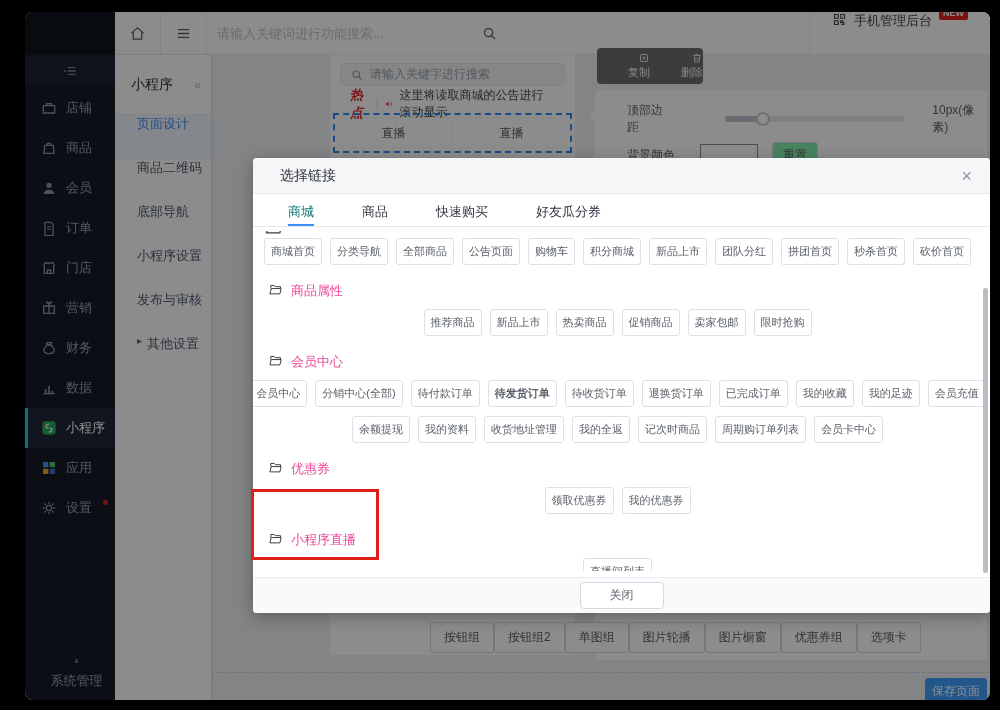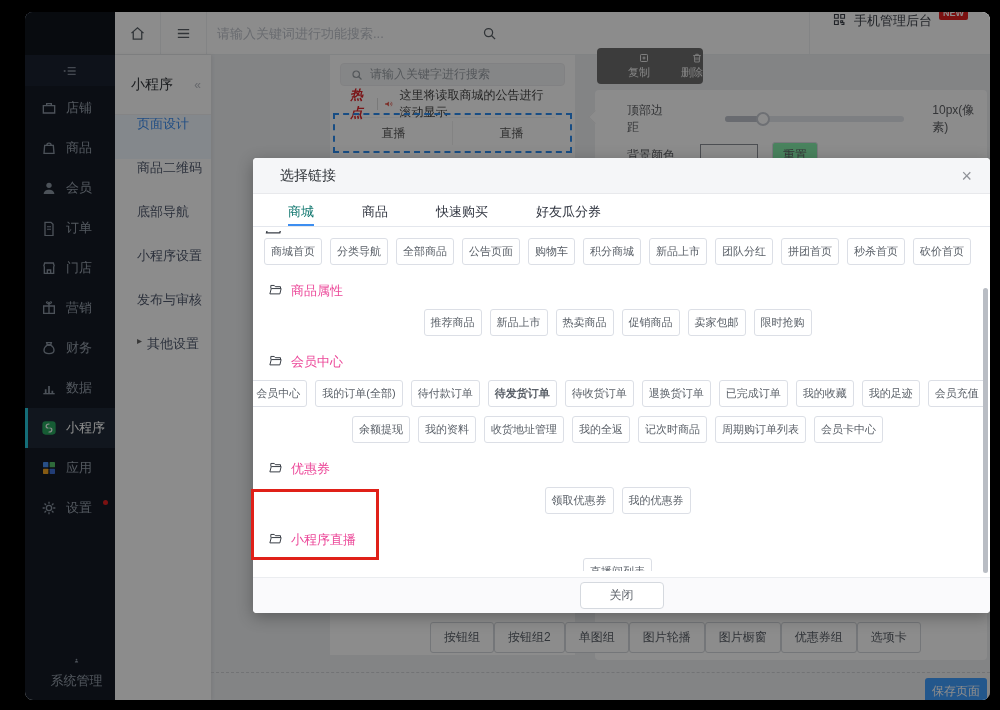--- a/index.html
+++ b/index.html
@@ -364,21 +364,21 @@
         </div>
 
       <div class="group-head">
         <svg class="ic" viewBox="0 0 24 24">
             <path d="M3 19l2.2-8.5H21L19 19H3zM4.5 10.5V5.5h5.5l1.8 2H20v3" fill="none" stroke="currentColor" stroke-width="1.6"></path>
           </svg>
         <span>会员中心</span>
       </div>
       <div class="chips">
           <span class="">会员中心</span>
-          <span class="">我的订单(全部)</span>
+          <span class="">分销中心(全部)</span>
           <span class="">待付款订单</span>
           <span class="" style="font-weight: bold;">待发货订单</span>
           <span class="">待收货订单</span>
           <span class="">退换货订单</span>
           <span class="">已完成订单</span>
           <span class="">我的收藏</span>
           <span class="">我的足迹</span>
           <span class="">会员充值</span>
         </div>
       <div class="chips">

